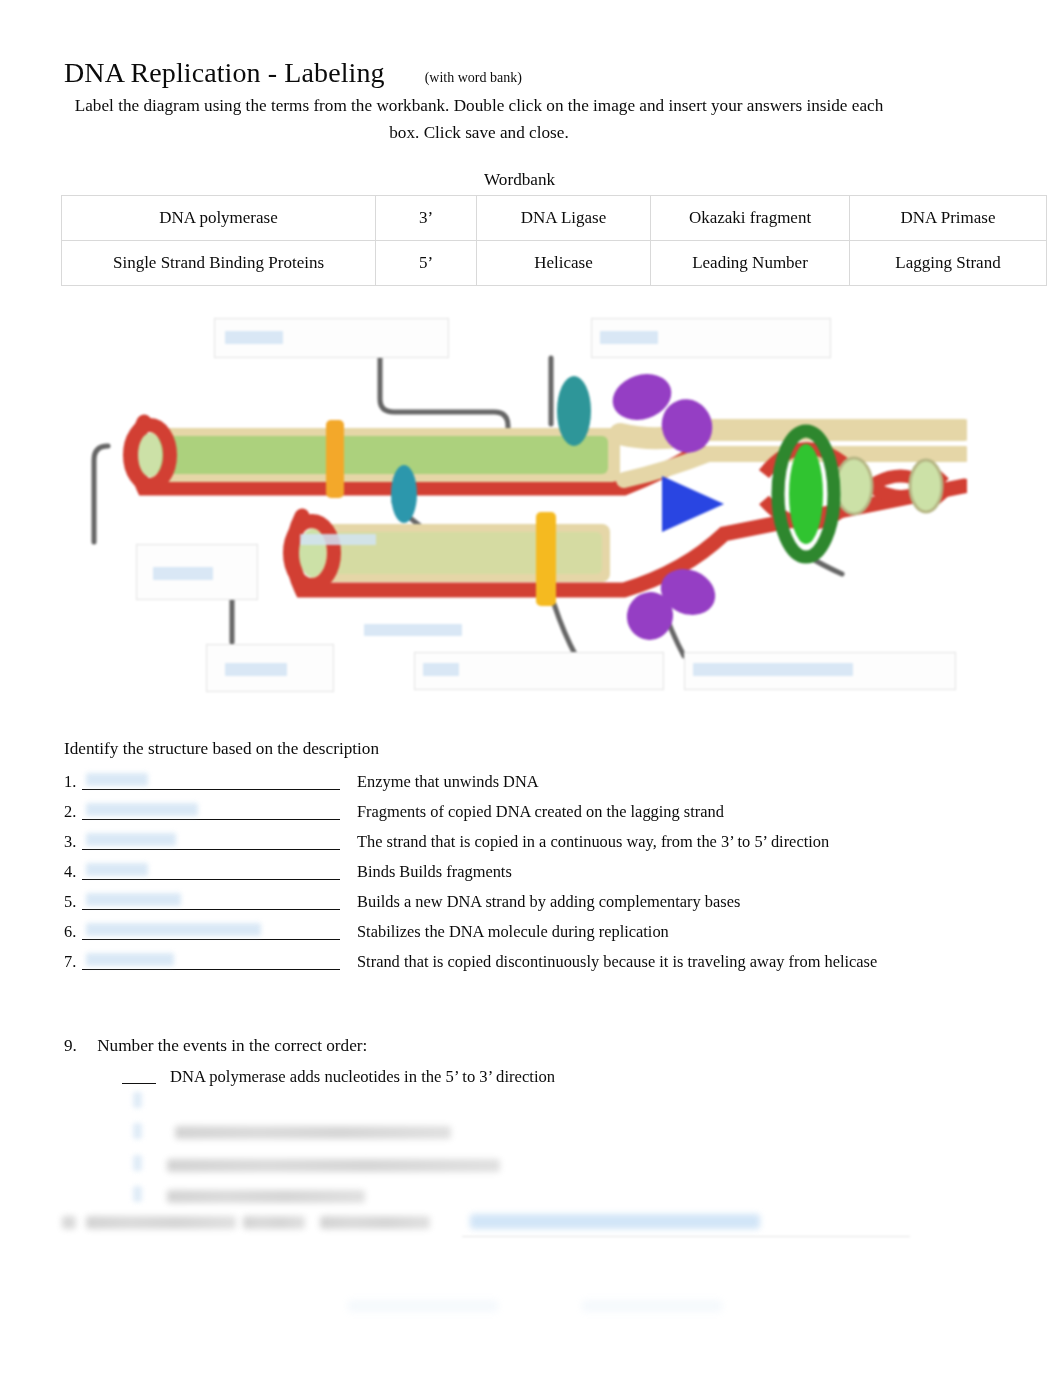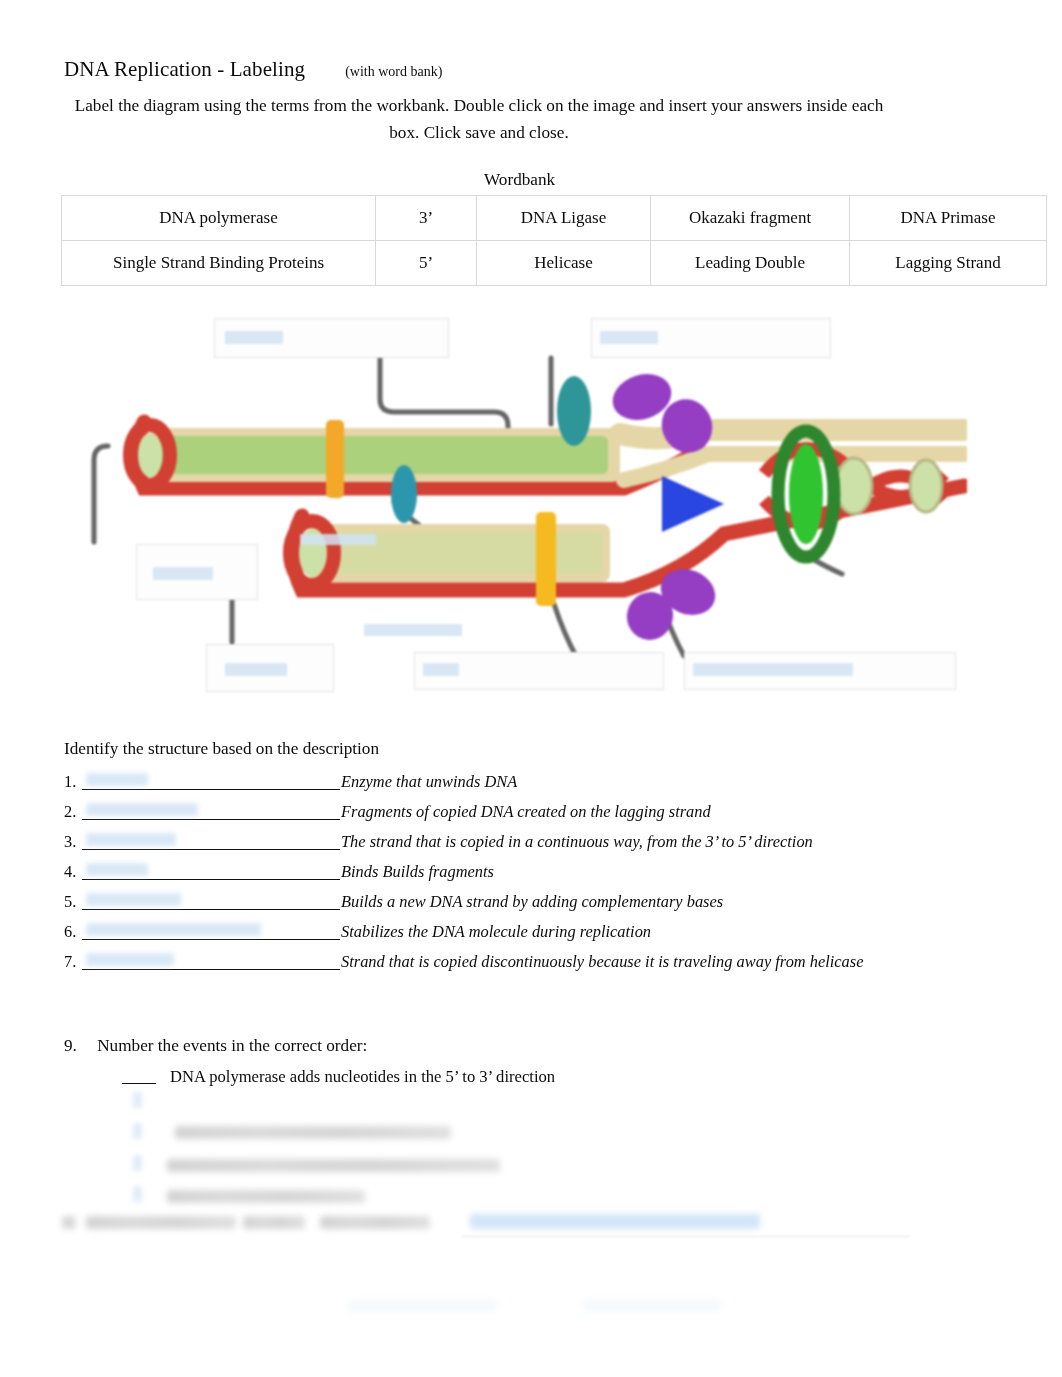--- a/index.html
+++ b/index.html
@@ -24,21 +24,21 @@
 
   
   .title-row {
     position: absolute;
     left: 64px;
     top: 57px;
     display: flex;
     align-items: baseline;
   }
   .doc-title {
-    font-size: 21px;
+    font-size: 28px;
     letter-spacing: .1px;
     white-space: nowrap;
   }
   .doc-subtitle {
     font-size: 14px;
     margin-left: 40px;
     white-space: nowrap;
   }
   .instructions {
     position: absolute;
@@ -139,21 +139,21 @@
     position: absolute;
     left: 4px;
     bottom: 3px;
     height: 13px;
     border-radius: 2px;
     background: #cfe2f3;
     color: transparent;
     filter: blur(2.6px);
     opacity: .78;
   }
-  .q-desc { margin-left: 1px; font-style: italic; }
+  .q-desc { margin-left: 17px; }
 
   
   .order-heading {
     position: absolute;
     left: 64px;
     top: 1036px;
     font-size: 17.2px;
   }
   .order-item {
     position: absolute;
@@ -228,21 +228,21 @@
         <td>DNA polymerase</td>
         <td>3’</td>
         <td>DNA Ligase</td>
         <td>Okazaki fragment</td>
         <td>DNA Primase</td>
       </tr>
       <tr>
         <td>Single Strand Binding Proteins</td>
         <td>5’</td>
         <td>Helicase</td>
-        <td>Leading Double</td>
+        <td>Leading Number</td>
         <td>Lagging Strand</td>
       </tr>
     </tbody>
   </table>
 
   <div class="diagram">
     <svg width="903" height="404" viewBox="0 0 903 404" xmlns="http://www.w3.org/2000/svg">
       <rect x="0" y="0" width="903" height="404" fill="#ffffff"></rect>
 
       <g stroke="#5a5a5a" fill="none" stroke-width="5" stroke-linecap="round">

